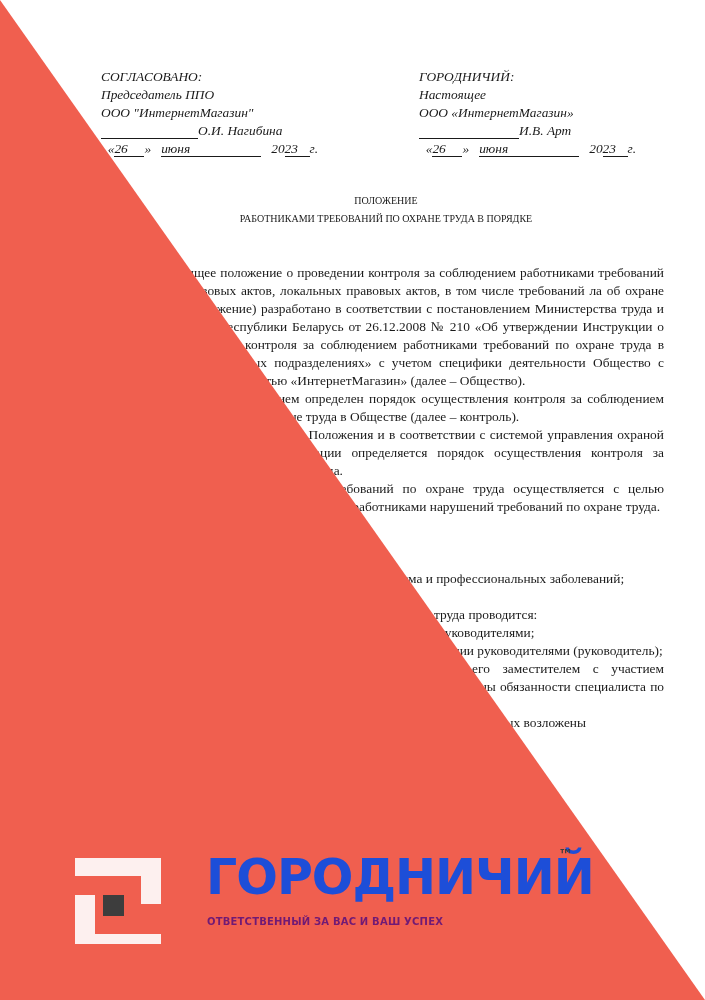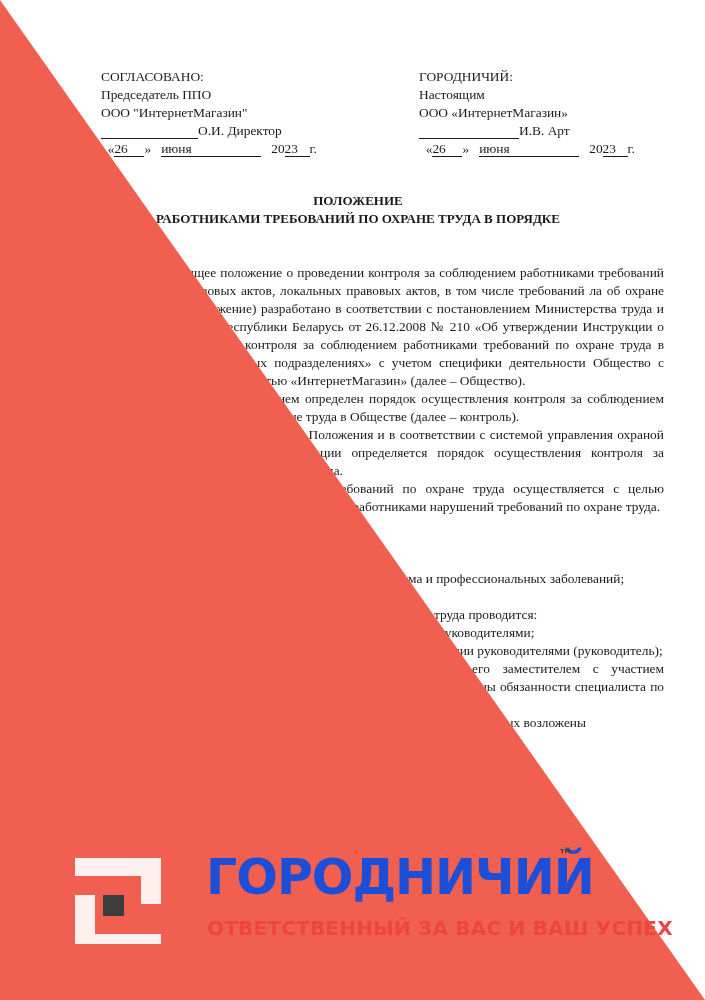--- a/index.html
+++ b/index.html
@@ -1,53 +1,53 @@
 <!DOCTYPE html>
 <html><head>
 <meta charset="utf-8">
 <style>
   html, body { margin:0; padding:0; }
   body { width:705px; height:1000px; position:relative; overflow:hidden; background:#ffffff; font-family:"Liberation Serif", serif; color:#1a1a1a; }
   .page { position:absolute; inset:0; }
   .approval { position:absolute; top:68px; font-size:13.4px; line-height:18px; }
   .approval.left { left:101px; }
   .approval.right { left:419px; }
-  .approval .line { white-space:nowrap; }
+  .approval .line { white-space:nowrap;font-style:italic; }
   .u { display:inline-block; border-bottom:1px solid #1a1a1a; line-height:14px; }
-  .title { position:absolute; top:192px; left:88px; width:540px; text-align:center; font-size:13px; line-height:18px;font-weight:bold; }
+  .title { position:absolute; top:192px; left:116px; width:540px; text-align:center; font-size:10px; line-height:18px; }
   .body-text { position:absolute; top:264px; left:100px; width:564px; font-size:13.4px; line-height:18px; text-align:justify; }
   .body-text .p { text-align-last:left; }
   .body-text .ind { text-indent:40px; }
   .overlay { position:absolute; inset:0; pointer-events:none; }
   .brand { position:absolute; left:65px; top:848px; }
   .logo-mark { position:absolute; left:0; top:0; width:100px; height:100px; }
   .wordmark { position:absolute; left:141px; top:0px; font-family:"DejaVu Sans", sans-serif; font-weight:bold; font-size:49px; color:#1d4ed8; letter-spacing:-1px; white-space:nowrap; line-height:60px; }
   .tm { position:absolute; left:493px; top:-2px; font-family:"DejaVu Sans", sans-serif; font-weight:bold; font-size:15px; color:#3d3d3d; }
-  .tagline { position:absolute; left:142px; top:68px; font-family:"DejaVu Sans", sans-serif; font-weight:bold; font-size:20px; color:#ef4444; letter-spacing:0.2px; white-space:nowrap; }
+  .tagline { position:absolute; left:142px; top:68px; font-family:"DejaVu Sans", sans-serif; font-weight:bold; font-size:10px; color:#701a75; letter-spacing:0.2px; white-space:nowrap; }
 </style>
 </head>
 <body>
 
 <div class="page">
 
   <div class="approval left">
     <div class="line">СОГЛАСОВАНО:</div>
     <div class="line">Председатель ППО</div>
     <div class="line">ООО "ИнтернетМагазин"</div>
     <div class="line">
-      <span class="u" style="width:97px;">&nbsp;</span><span>О.И. Директор</span>
+      <span class="u" style="width:97px;">&nbsp;</span><span>О.И. Нагибина</span>
     </div>
     <div class="line">
       &nbsp;&nbsp;<span>«</span><span class="u" style="width:30px;">26</span><span>»</span>&nbsp;&nbsp;&nbsp;<span class="u" style="width:100px;">июня</span>&nbsp;&nbsp;&nbsp;<span>20</span><span class="u" style="width:25px;">23</span><span>г.</span>
     </div>
   </div>
 
   <div class="approval right">
     <div class="line">ГОРОДНИЧИЙ:</div>
-    <div class="line">Настоящим</div>
+    <div class="line">Настоящее</div>
     <div class="line">ООО «ИнтернетМагазин»</div>
     <div class="line">
       <span class="u" style="width:100px;">&nbsp;</span><span>И.В. Арт</span>
     </div>
     <div class="line">
       &nbsp;&nbsp;<span>«</span><span class="u" style="width:30px;">26</span><span>»</span>&nbsp;&nbsp;&nbsp;<span class="u" style="width:100px;">июня</span>&nbsp;&nbsp;&nbsp;<span>20</span><span class="u" style="width:25px;">23</span><span>г.</span>
     </div>
   </div>
 
   <div class="title">

